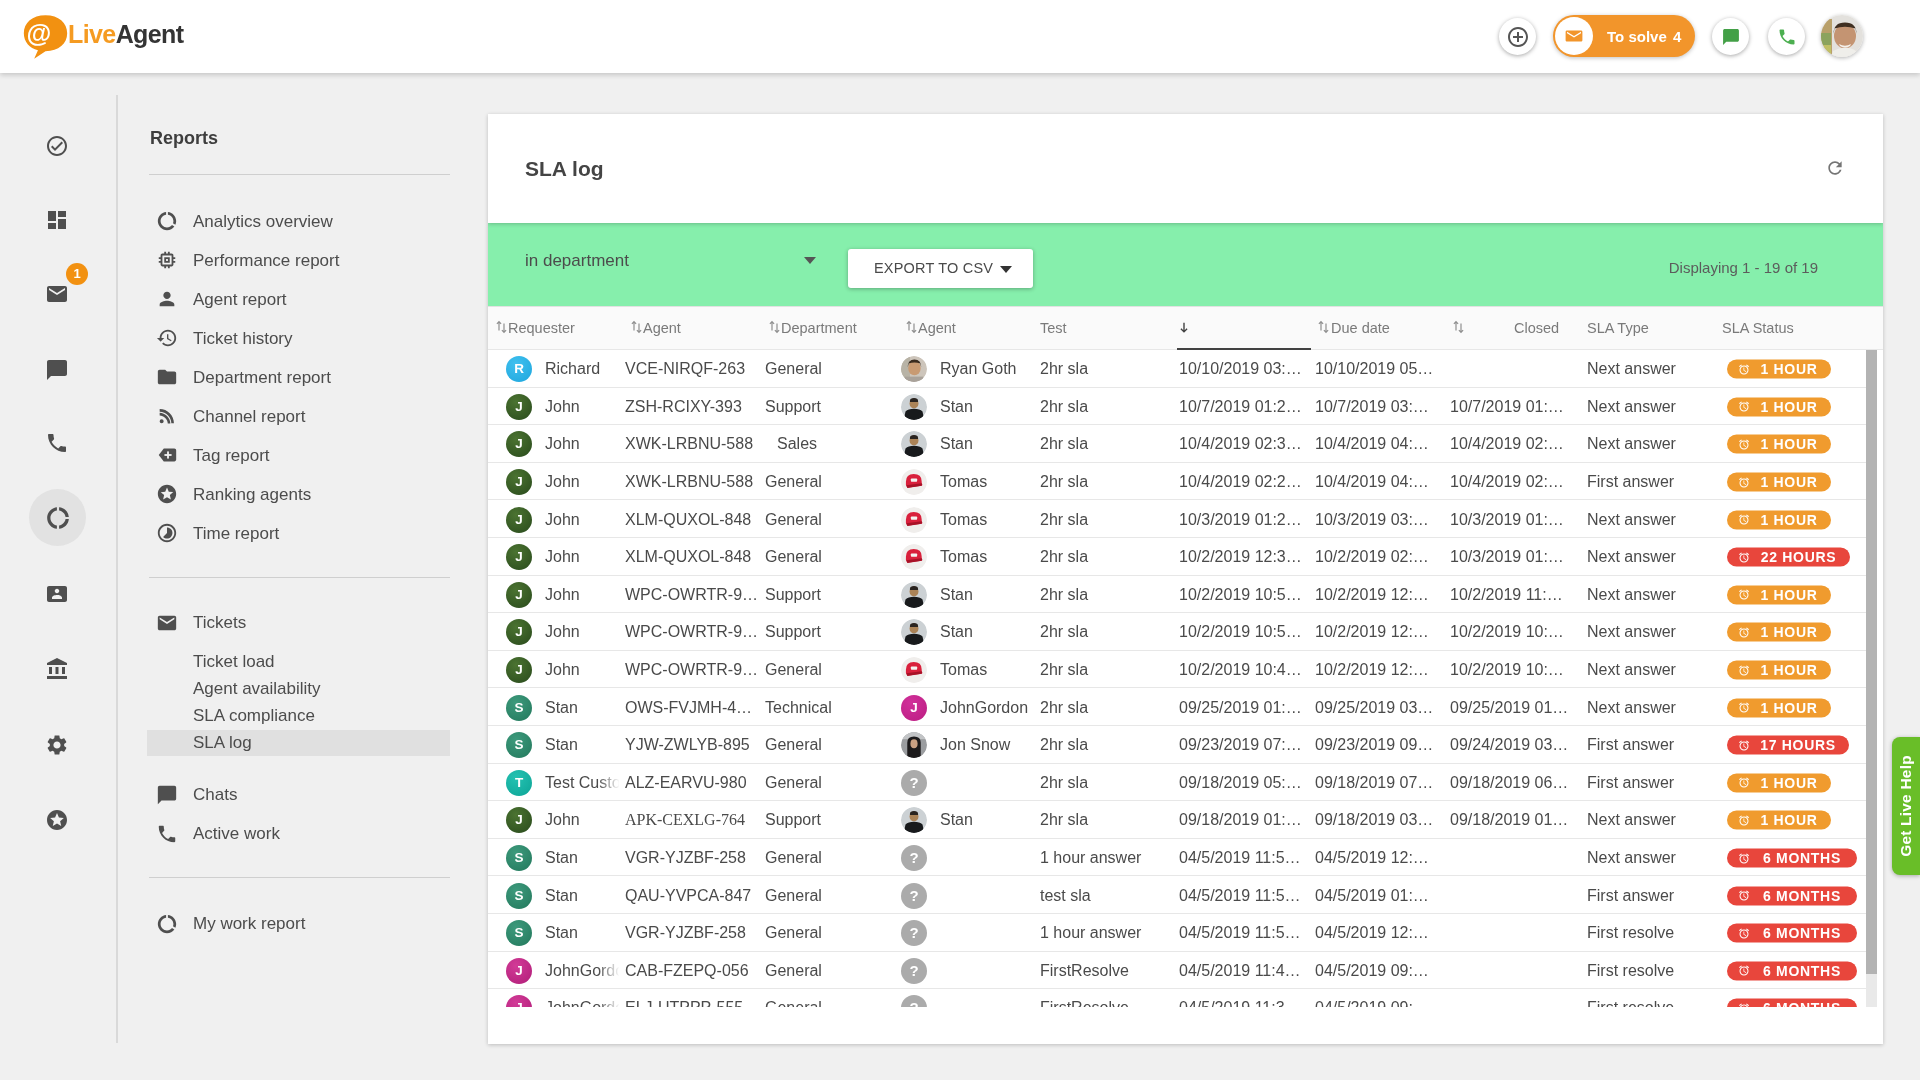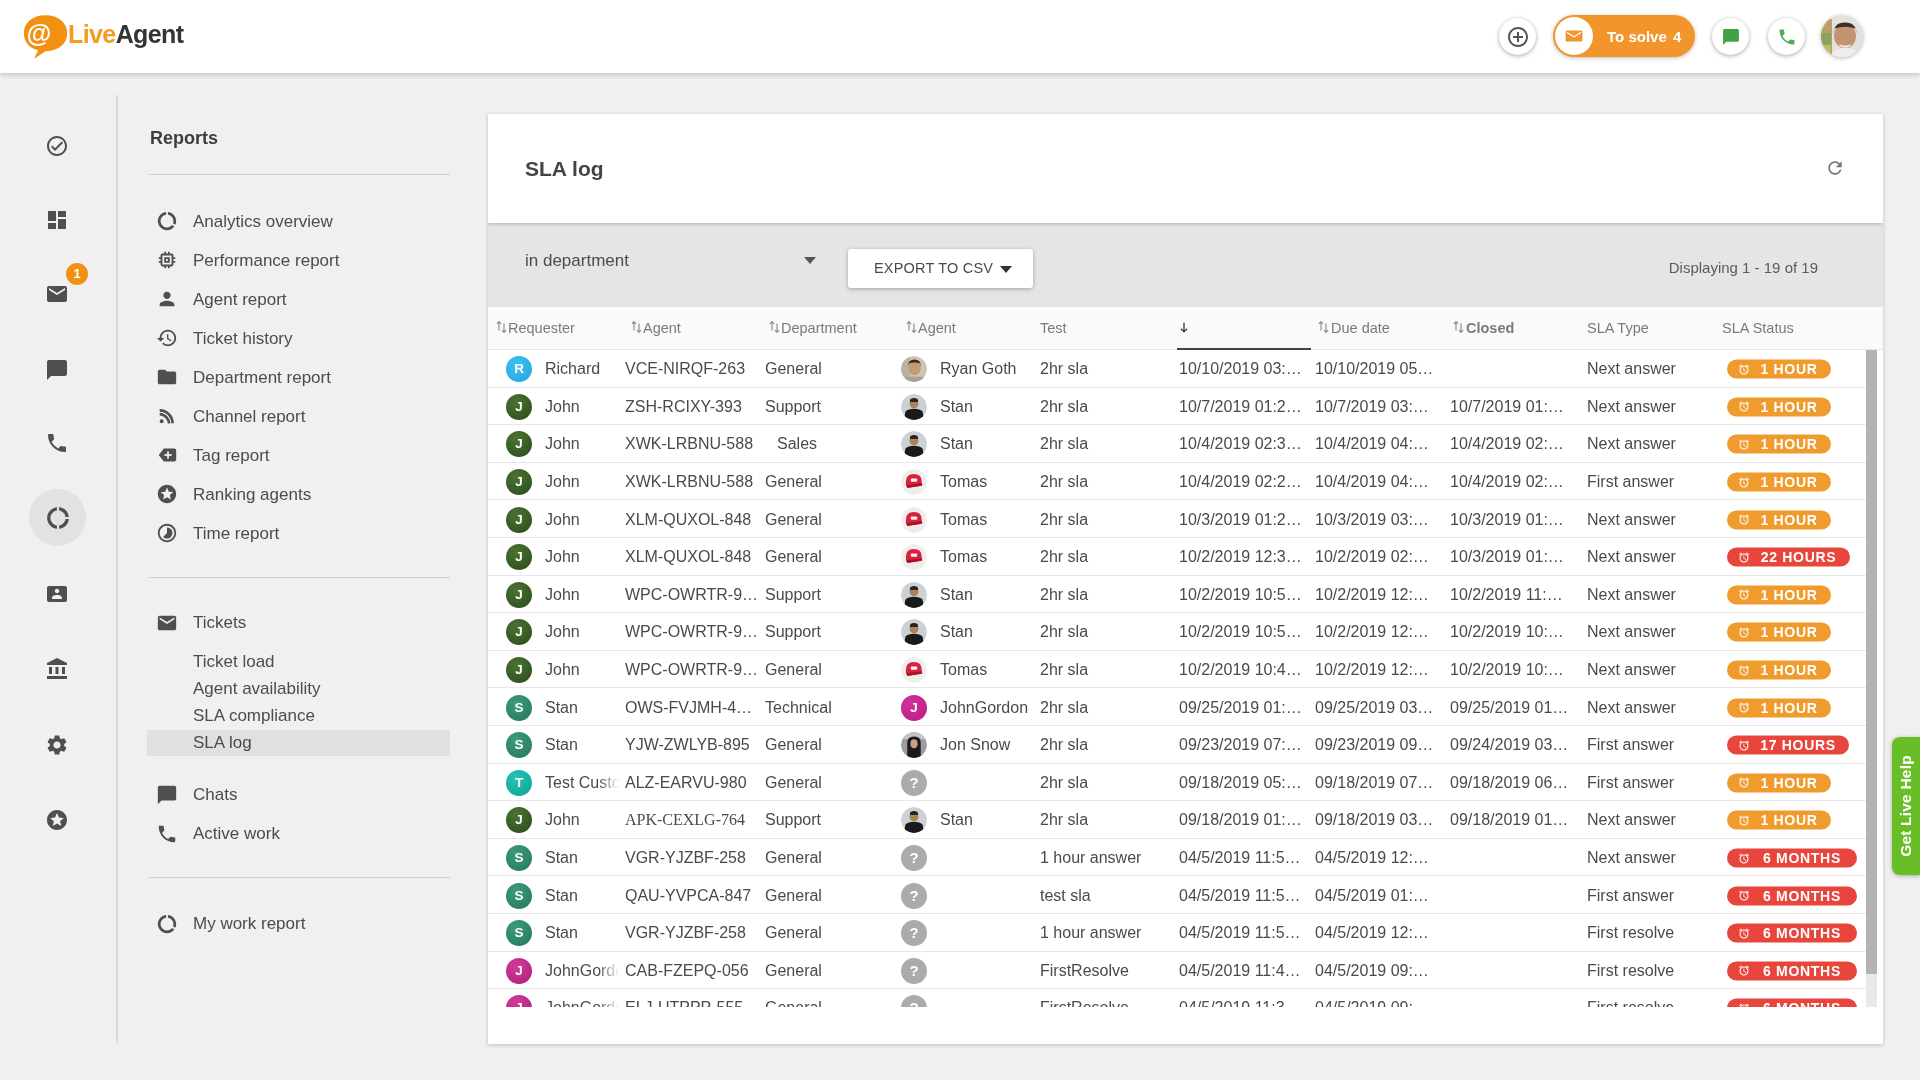--- a/index.html
+++ b/index.html
@@ -25,21 +25,21 @@
 .nav-title{position:absolute;left:150px;top:128px;font-size:18px;font-weight:bold;color:#3e3e3e;}
 .ndiv{position:absolute;left:149px;width:301px;height:1px;background:#cfcfcf;}
 .nitem{position:absolute;left:193px;font-size:17px;color:#4c4c4c;white-space:nowrap;line-height:20px;}
 .nico{position:absolute;left:156px;}
 .slahl{position:absolute;left:147px;top:730px;width:303px;height:26px;background:#e0e0e0;}
 
 .card1{position:absolute;left:488px;top:114px;width:1395px;height:109px;background:#fff;box-shadow:0 1px 4px rgba(0,0,0,0.22);z-index:10;}
 .card1 h1{position:absolute;left:37px;top:43px;font-size:21px;font-weight:bold;color:#444;}
 .card1 .refr{position:absolute;left:1337px;top:44px;}
 .card2{position:absolute;left:488px;top:223px;width:1395px;height:821px;background:#fff;box-shadow:0 1px 4px rgba(0,0,0,0.22);}
-.filterzone{position:absolute;left:0;top:0;width:1395px;height:84px;background:#e5e5e5;border-bottom:1px solid #e2e2e2;}
+.filterzone{position:absolute;left:0;top:0;width:1395px;height:84px;background:#86efac;border-bottom:1px solid #e2e2e2;}
 .indep{position:absolute;left:37px;top:28px;font-size:17px;color:#4c4c4c;}
 .caret{position:absolute;width:0;height:0;border-left:6px solid transparent;border-right:6px solid transparent;border-top:7px solid #555;}
 .exportbtn{position:absolute;left:360px;top:26px;width:185px;height:39px;background:#fff;border-radius:3px;box-shadow:0 1px 4px rgba(0,0,0,0.3);font-size:14.5px;color:#4a4a4a;text-align:left;line-height:39px;padding-left:26px;letter-spacing:0.2px;}
 .displaying{position:absolute;right:65px;top:36px;font-size:15px;color:#5c5c5c;}
 
 .thead{position:absolute;left:0;top:84px;width:1395px;height:43px;background:#fafafa;border-bottom:1px solid #e7e7e7;}
 .th{position:absolute;top:13px;font-size:14.5px;color:#7a7a7a;white-space:nowrap;}
 .th.active{color:#2b2b2b;margin-top:44px;}
 .sorti{position:absolute;top:12px;width:13px;height:16px;}
 .dsorti{position:absolute;top:13px;width:14px;height:15px;}
@@ -219,21 +219,21 @@
           <path d="M9 4.5 L9 13.2 M6.9 11.1 L9 13.4 L11.1 11.1"></path>
         </g>
       </svg>
       <span class="th" style="left:843px;">Due date</span>
     <svg class="sorti" style="left:964px" viewBox="0 0 13 16">
         <g fill="none" stroke="#8f8f8f" stroke-width="1.2">
           <path d="M4 11.5 L4 2.8 M1.9 4.9 L4 2.6 L6.1 4.9"></path>
           <path d="M9 4.5 L9 13.2 M6.9 11.1 L9 13.4 L11.1 11.1"></path>
         </g>
       </svg>
-      <span class="th" style="left:978px;font-weight:bold;">Closed</span>
+      <span class="th" style="left:1026px;">Closed</span>
     <span class="th" style="left:1099px;">SLA Type</span>
     <span class="th" style="left:1234px;">SLA Status</span>
     <div class="underline"></div>
   </div>
   <div class="tbody">
 <div class="trow"><span class="rav lav" style="background:radial-gradient(circle at 38% 30%, #3fc0ef, #1ea6dd);">R</span><span class="cell nm" style="left:57px;">Richard</span><span class="cell" style="left:137px;">VCE-NIRQF-263</span><span class="cell" style="left:277px;">General</span><span class="agwrap"><svg class="aav" viewBox="0 0 29 29">
             <defs>
               <clipPath id="cpa">
                 <circle cx="14.5" cy="14.5" r="14.5"></circle>
               </clipPath>

